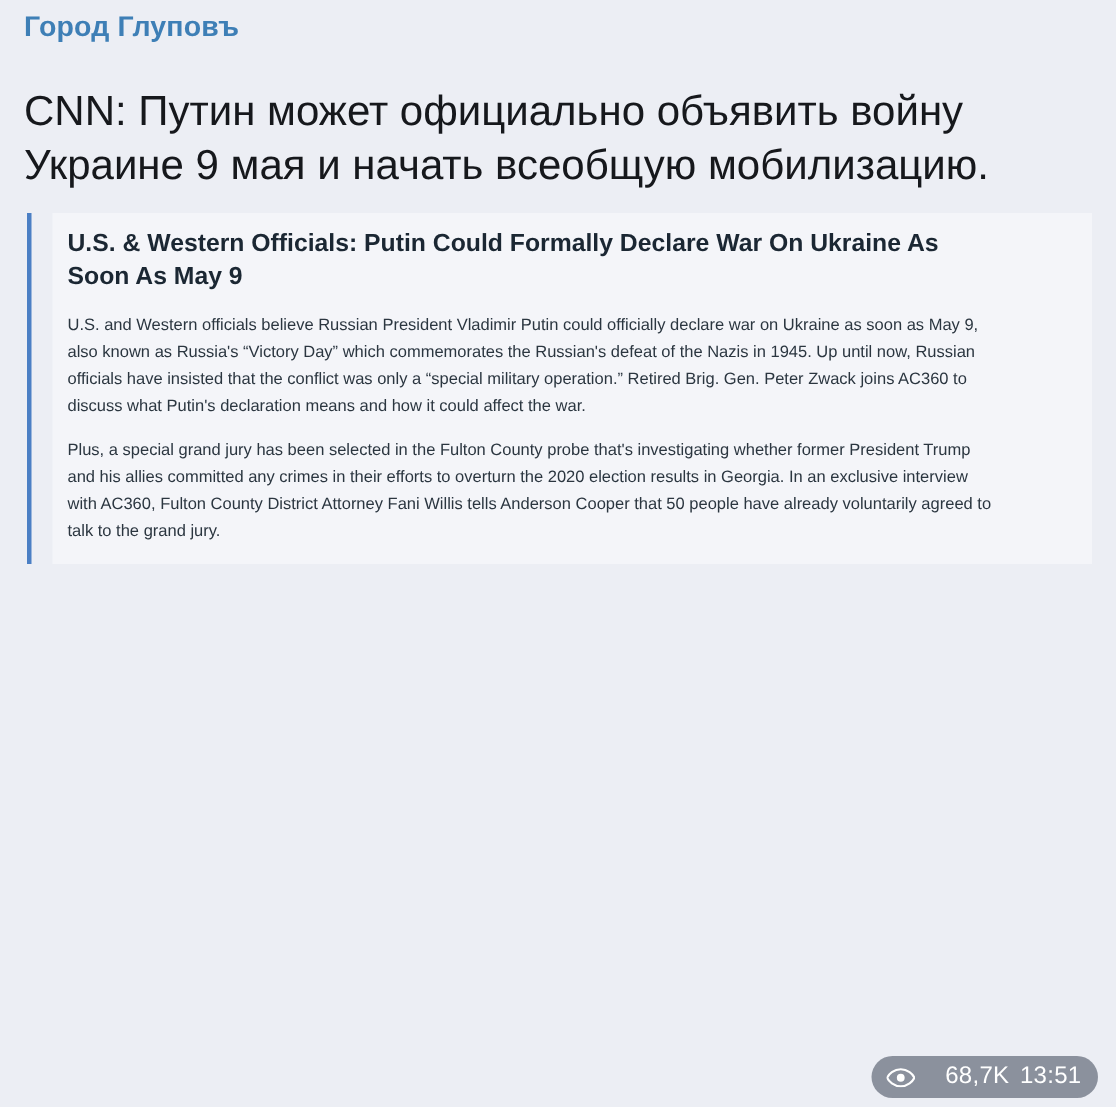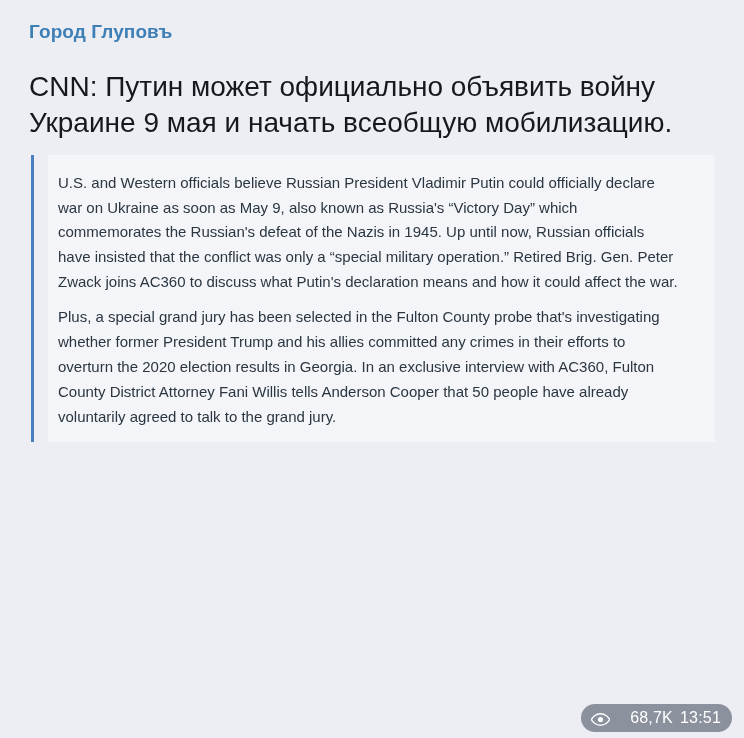--- a/index.html
+++ b/index.html
@@ -11,21 +11,21 @@
     height: 738px;
     background: #eceef4;
     font-family: "Liberation Sans", sans-serif;
     overflow: hidden;
   }
   .message {
     position: relative;
     width: 744px;
     min-height: 738px;
     background: #eceef4;
-    padding: 17px;
+    padding: 4px;
     box-sizing: border-box;
   }
   .channel-name {
     font-size: 19px;
     font-weight: bold;
     color: #3e7fb6;
     padding: 4px 12px 2px 12px;
     letter-spacing: 0.1px;
   }
   .quote-block {
@@ -59,21 +59,21 @@
   }
   .preview-title {
     font-size: 16.5px;
     font-weight: bold;
     color: #1b2733;
     line-height: 1.33;
     padding: 4px 0 2px 0;
     max-width: 600px;
   }
   .preview-para {
-    font-size: 15px;
+    font-size: 11px;
     color: #2b3640;
     line-height: 1.66;
     padding-top: 10px;
     max-width: 620px;
   }
   .meta-badge {
     position: absolute;
     right: 12px;
     bottom: 6px;
     display: flex;
@@ -114,20 +114,21 @@
 
   <div class="channel-name">Город Глуповъ</div>
 
 
   <div class="spacer"></div>
 
   <div class="body-text">CNN: Путин может официально объявить войну Украине 9 мая и начать всеобщую мобилизацию.</div>
 
   <div class="webpage-preview">
     <div class="preview-card">
+      <div class="preview-title">U.S. &amp; Western Officials: Putin Could Formally Declare War On Ukraine As Soon As May 9</div>
       <div class="preview-para">U.S. and Western officials believe Russian President Vladimir Putin could officially declare war on Ukraine as soon as May 9, also known as Russia's “Victory Day” which commemorates the Russian's defeat of the Nazis in 1945. Up until now, Russian officials have insisted that the conflict was only a “special military operation.” Retired Brig. Gen. Peter Zwack joins AC360 to discuss what Putin's declaration means and how it could affect the war.</div>
       <div class="preview-para">Plus, a special grand jury has been selected in the Fulton County probe that's investigating whether former President Trump and his allies committed any crimes in their efforts to overturn the 2020 election results in Georgia. In an exclusive interview with AC360, Fulton County District Attorney Fani Willis tells Anderson Cooper that 50 people have already voluntarily agreed to talk to the grand jury.</div>
     </div>
   </div>
 
   <div class="footer-area">
     <div class="meta-badge">
       <div class="meta-views">
         <span class="eye-icon">
           <svg width="19" height="13" viewBox="0 0 19 13" xmlns="http://www.w3.org/2000/svg">

